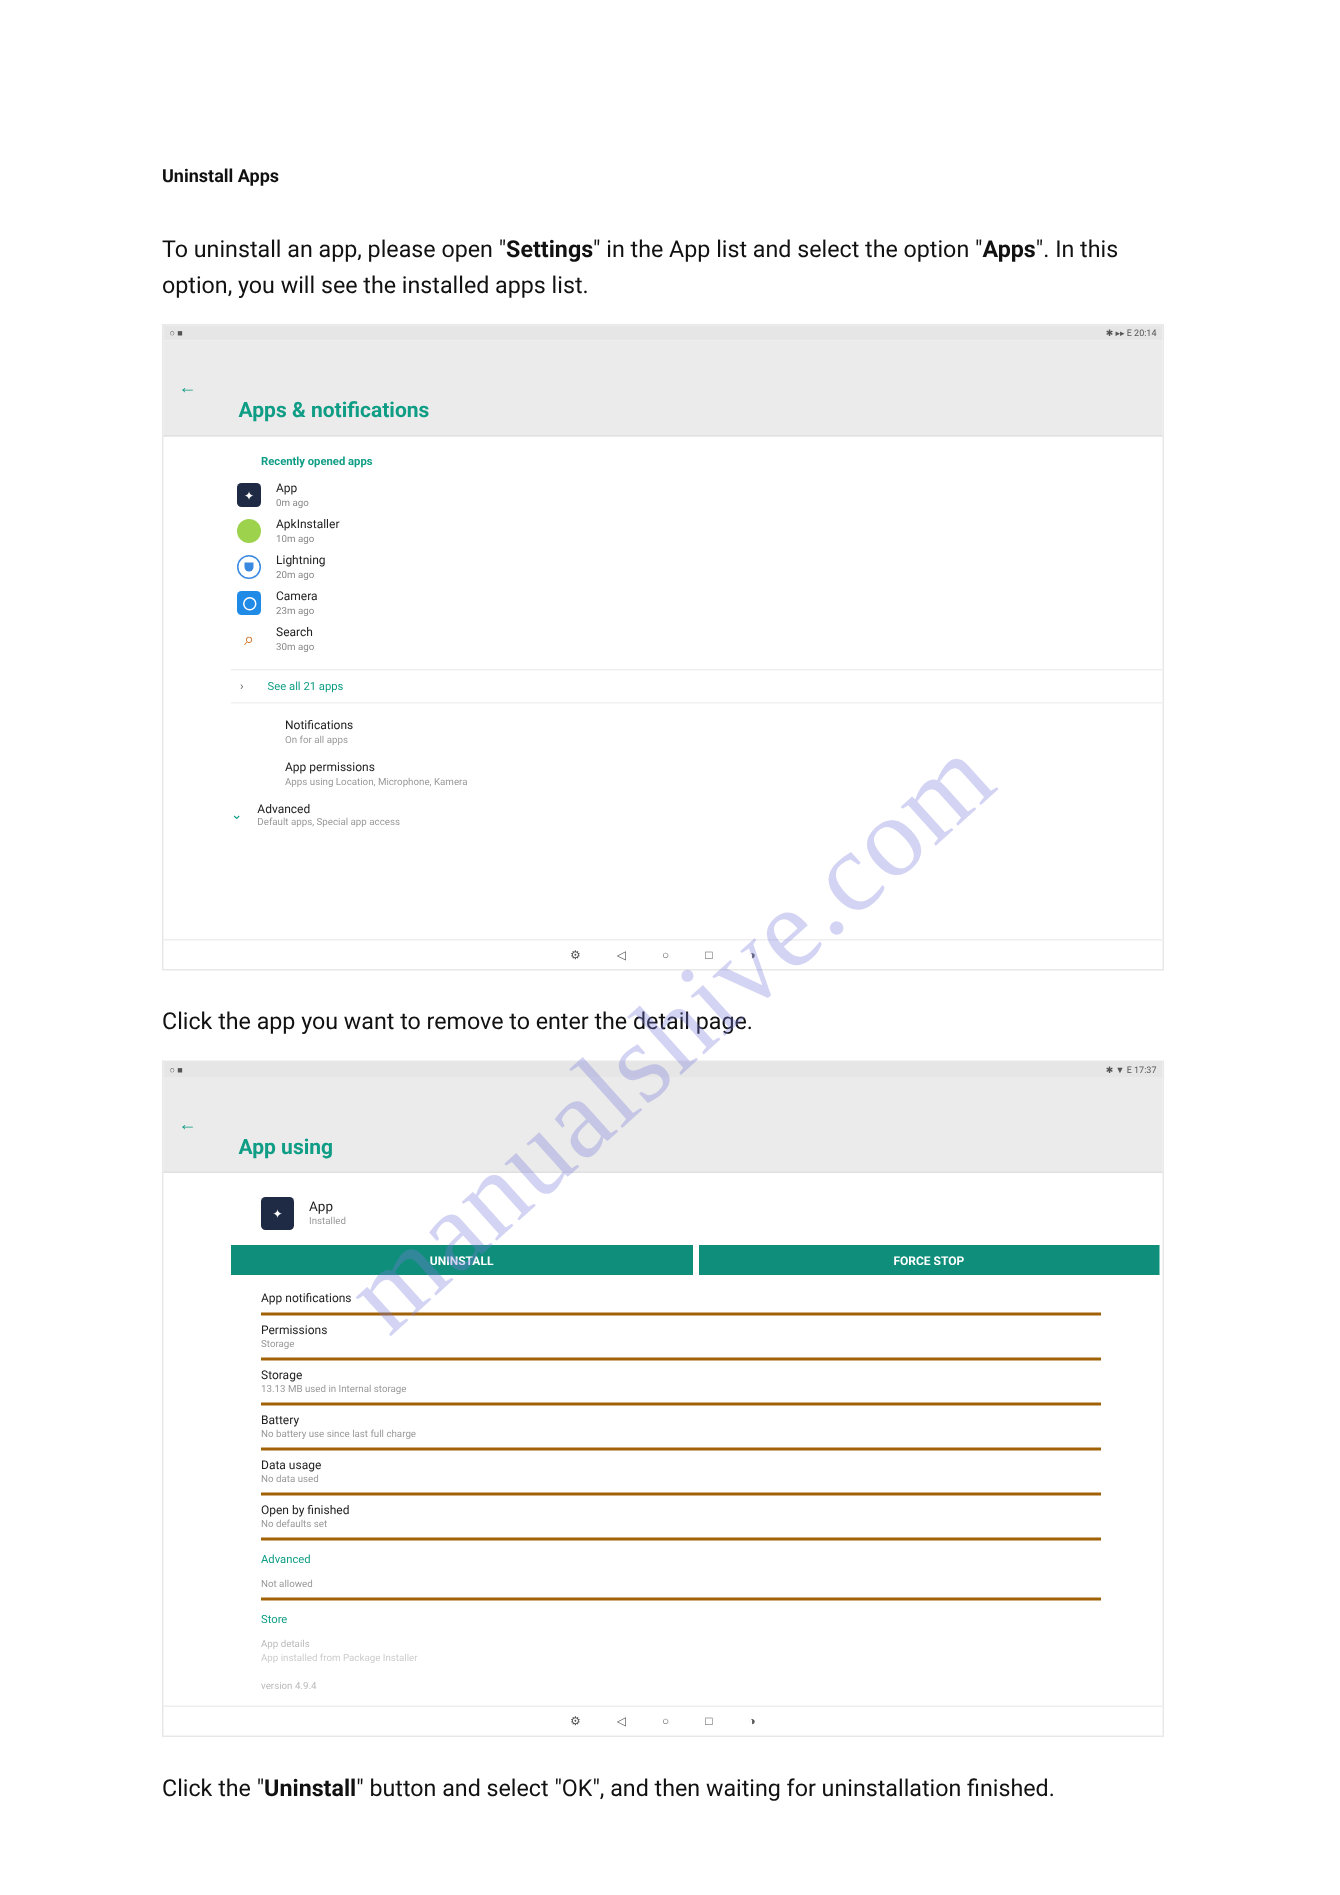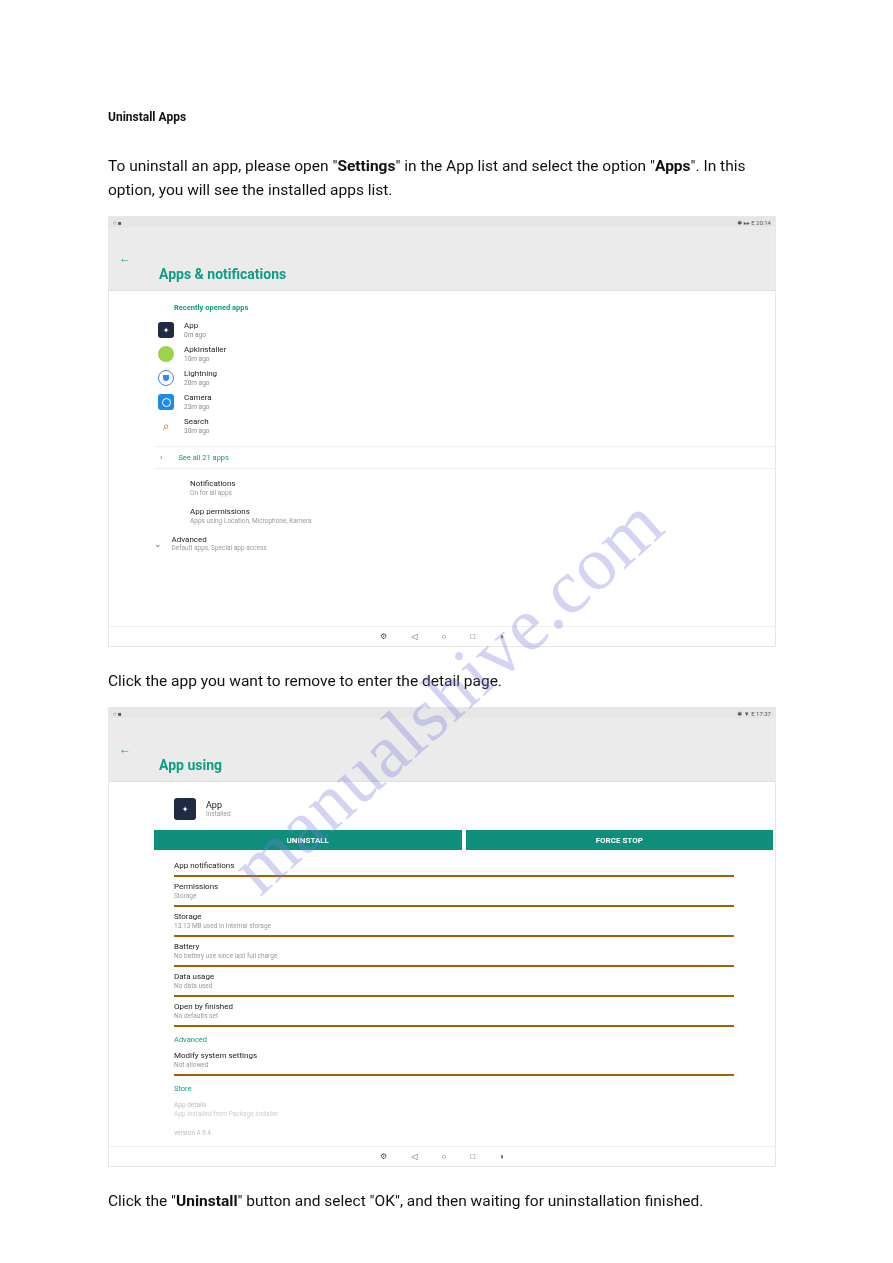--- a/index.html
+++ b/index.html
@@ -296,21 +296,20 @@
       <div class="d1">Data usage</div>
       <div class="d2">No data used</div>
     </div>
     <div class="detail-item">
       <div class="d1">Open by finished</div>
       <div class="d2">No defaults set</div>
     </div>
 
     <div class="teal-label">Advanced</div>
     <div class="detail-item">
-      <div class="d1">Modify system settings</div>
       <div class="d2">Not allowed</div>
     </div>
 
     <div class="teal-label">Store</div>
     <div class="detail-item nohr">
       <div class="d2" style="color:#bbb;">App details</div>
       <div class="d2" style="color:#ccc;">App installed from Package Installer</div>
     </div>
     <div class="detail-item nohr">
       <div class="d2" style="color:#bbb;">version 4.9.4</div>

